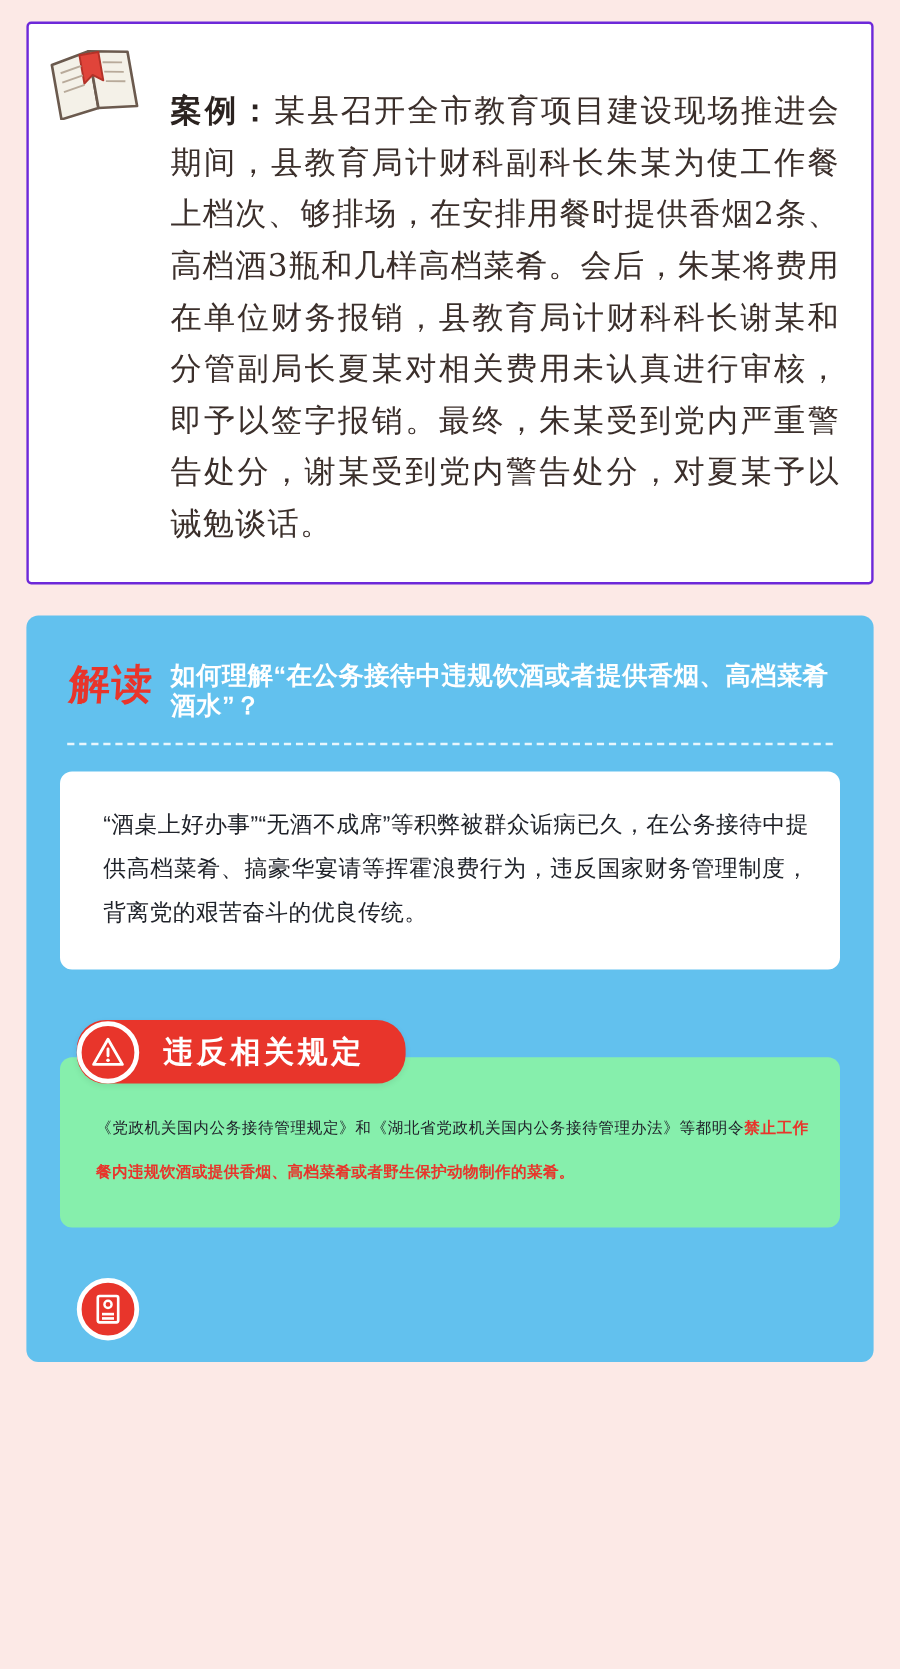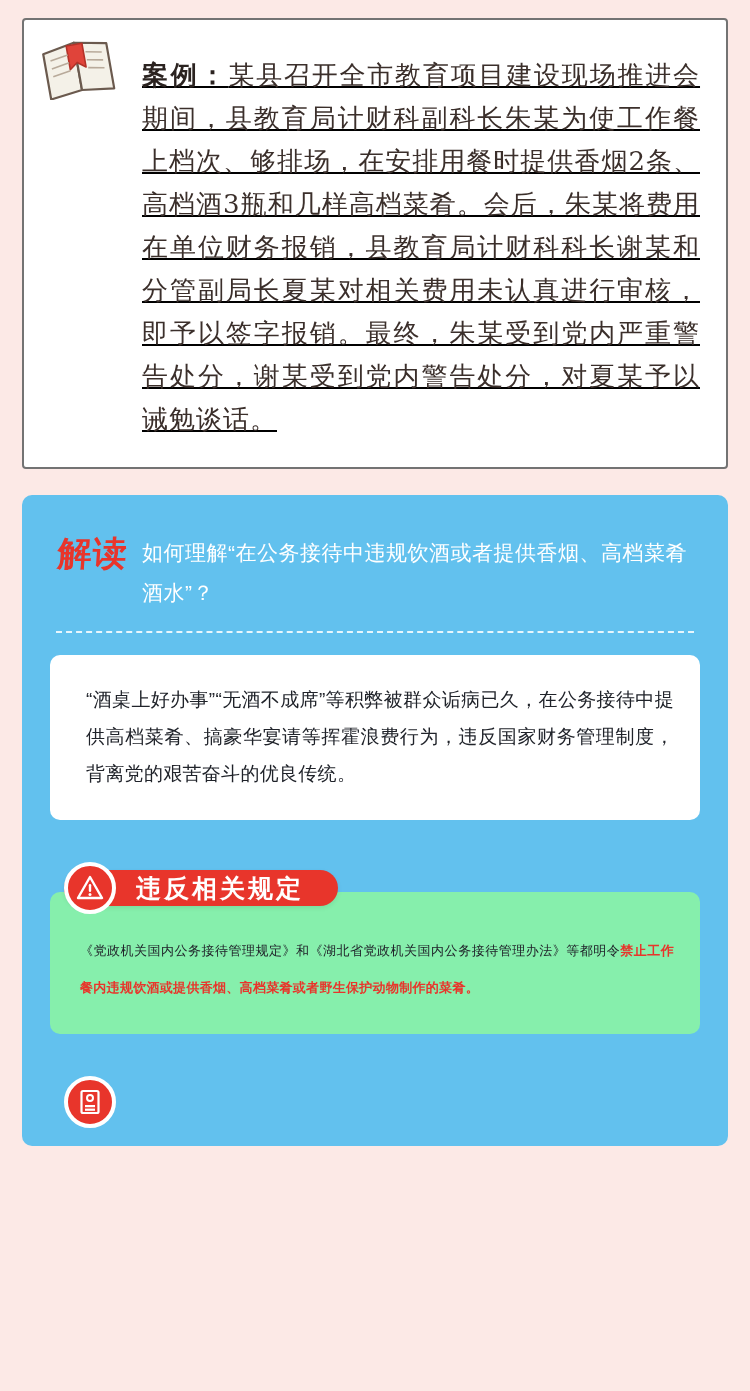--- a/index.html
+++ b/index.html
@@ -20,26 +20,25 @@
     box-sizing: border-box;
     padding: 18px 22px 22px 22px;
     background: #fce9e6;
     position: relative;
   }
 
   
   .case-card {
     position: relative;
     background: #ffffff;
-    border: 2px solid #737373;
+    border: 2px solid #6d28d9;
     border-radius: 4px;
-    padding: 34px 26px 26px 26px;
+    padding: 52px 26px 26px 26px;
     box-sizing: border-box;
     min-height: 362px;
-    text-decoration: underline;
   }
 
   .book-icon {
     position: absolute;
     left: 16px;
     top: 14px;
     width: 80px;
     height: 66px;
   }
 
@@ -83,22 +82,22 @@
     line-height: 40px;
     white-space: nowrap;
     letter-spacing: 1px;
     transform: skewX(-4deg);
     flex: 0 0 auto;
     padding-top: 4px;
   }
   .panel-head-title {
     color: #ffffff;
     font-size: 21px;
-    font-weight: normal;
-    line-height: 40px;
+    font-weight: bold;
+    line-height: 25px;
     letter-spacing: 0.5px;
     flex: 1 1 auto;
     padding-top: 4px;
   }
 
   .dashed-sep {
     margin: 18px 6px 22px 6px;
     border-top: 2px dashed rgba(255,255,255,0.85);
     height: 0;
   }
@@ -124,21 +123,21 @@
     display: flex;
     align-items: center;
     position: relative;
     z-index: 3;
     margin-left: 14px;
     margin-bottom: -22px;
   }
   .section-ribbon {
     background: #e8352b;
     border-radius: 24px;
-    height: 36px;
+    height: 53px;
     display: flex;
     align-items: center;
     padding: 0 34px 0 72px;
     margin-left: -52px;
     box-shadow: 0 2px 5px rgba(0,0,0,0.08);
   }
   .section-ribbon-text {
     color: #ffffff;
     font-size: 25px;
     font-weight: bold;

